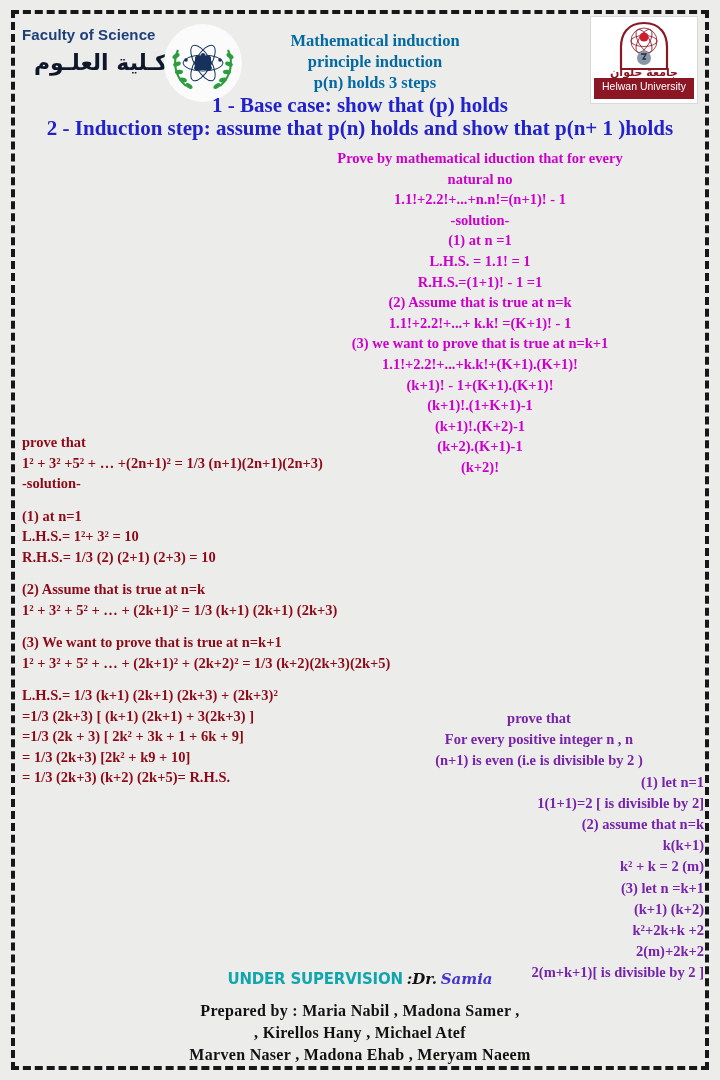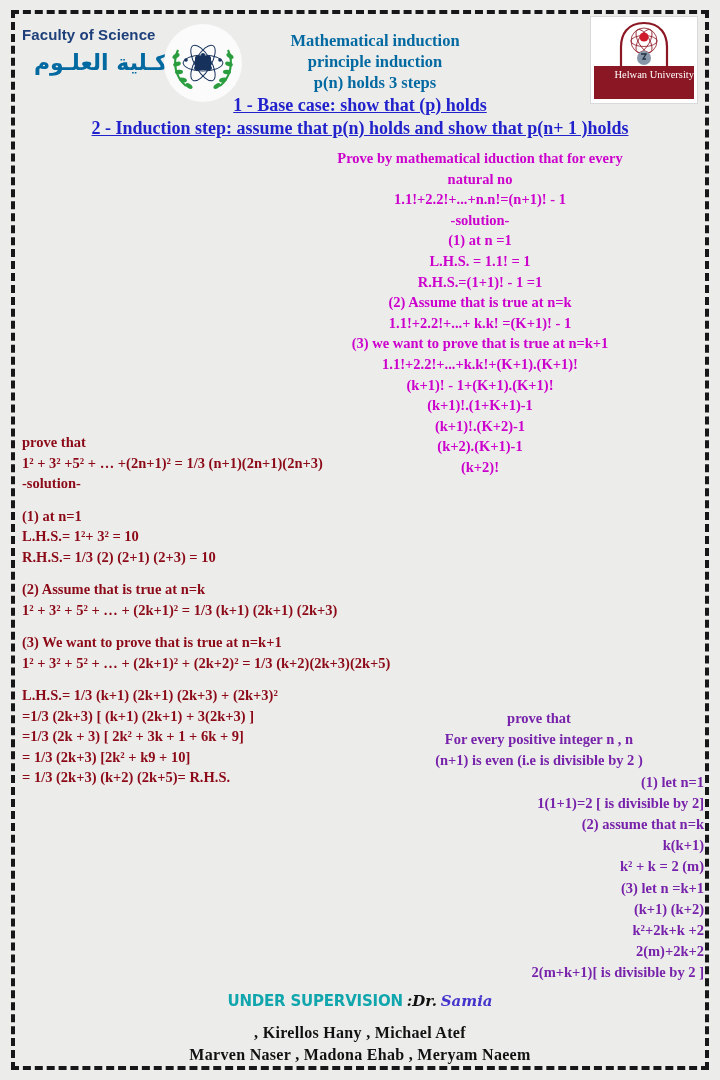--- a/index.html
+++ b/index.html
@@ -51,21 +51,21 @@
     font-size: 15px;
     color: #1d3f7a;
     letter-spacing: .1px;
   }
   .fac-text-ar {
     position: absolute;
     left: 12px; top: 26px;
     font-family: "DejaVu Sans", sans-serif;
     font-weight: bold;
     font-size: 22px;
-    color: #0369a1;
+    color: #0f172a;
     direction: rtl;
   }
   .fac-emblem {
     position: absolute;
     left: 142px; top: 0px;
     width: 78px; height: 78px;
     border-radius: 50%;
     background: #fbfbfb;
   }
 
@@ -76,27 +76,27 @@
     height: 88px;
     background: #ffffff;
     border: 1px solid #d9d9d9;
     box-sizing: border-box;
     margin-left: 8px;
   }
   .helwan-bar {
     position: absolute;
     left: 3px; right: 3px;
     bottom: 4px;
-    height: 33px;
+    height: 21px;
     background: #8c1724;
     color: #ffffff;
-    font-family: Liberation Serif, serif;
+    font-family: Liberation Sans, sans-serif;
     font-size: 10.5px;
     line-height: 17px;
-    text-align: right;
+    text-align: center;
     white-space: nowrap;
   }
   .helwan-ar {
     position: absolute;
     left: 0; right: 0;
     bottom: 24px;
     text-align: center;
     color: #8c1724;
     font-family: "DejaVu Sans", sans-serif;
     font-weight: bold;
@@ -118,23 +118,22 @@
   #header-title .l1,
   #header-title .l2,
   #header-title .l3 { display: block; }
   #header-steps {
     position: absolute;
     left: 0; right: 0;
     top: 94px;
     text-align: center;
     color: #2222cc;
     font-weight: bold;
-    font-size: 18px;
+    font-size: 21px;
     line-height: 23px;
-    text-decoration: underline;
   }
   #header-steps .sl { display: block; }
 
   
   #proof-factorial {
     position: absolute;
     right: 16px;
     top: 148px;
     width: 448px;
     text-align: center;
@@ -355,18 +354,19 @@
     <span class="ln">2(m+k+1)[ is divisible by 2  ]</span>
   </div>
 
   <div id="footer">
     <div id="supervision">
       <span class="sup-label">UNDER SUPERVISION</span>
       <span class="sup-colon">:Dr.</span>
       <span class="sup-name">Samia</span>
     </div>
     <div id="prepared">
+      <span class="ln">Prepared by : Maria Nabil , Madona Samer ,</span>
       <span class="ln">, Kirellos Hany , Michael Atef</span>
       <span class="ln">Marven Naser , Madona Ehab , Meryam Naeem</span>
     </div>
   </div>
 
 </div>
 
 </body></html>

